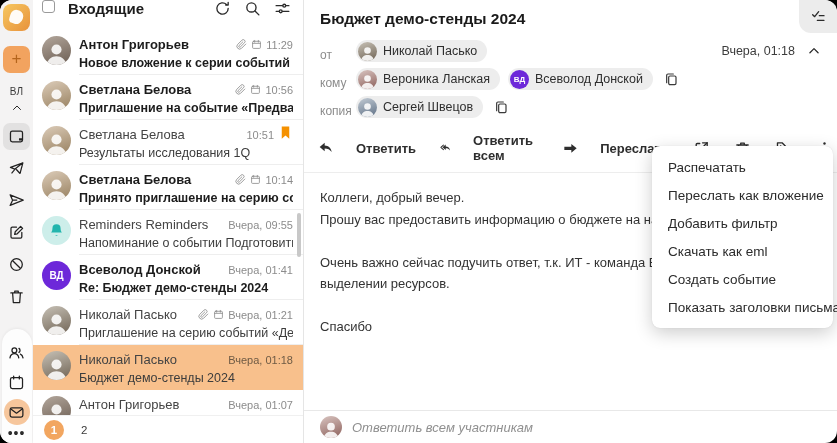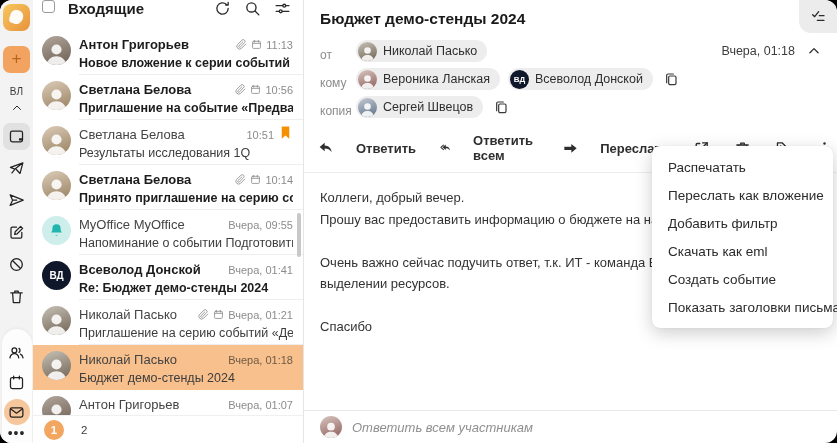--- a/index.html
+++ b/index.html
@@ -34,21 +34,21 @@
   .row.selected::after { display:none; }
   .avatar { width:29px; height:29px; border-radius:50%; position:relative; overflow:hidden; flex-shrink:0; }
   .avatar svg.person { position:absolute; left:0; bottom:-2px; width:100%; height:100%; }
   .p1 { background:linear-gradient(160deg,#b3a79c,#6b5d52); }
   .p2 { background:linear-gradient(160deg,#dcccb9,#97805f); }
   .p3 { background:linear-gradient(160deg,#c7c1b6,#6f6354); }
   .p4 { background:linear-gradient(160deg,#d9c5c1,#8c5f5a); }
   .p5 { background:linear-gradient(160deg,#c3ccd5,#5f7085); }
   .av-bell { background:#cdeeea; display:flex; align-items:center; justify-content:center; }
   .av-bell svg { width:15px; height:15px; }
-  .av-initials { background:#0f172a; color:#fff; font-size:10px; font-weight:bold; display:flex; align-items:center; justify-content:center; }
+  .av-initials { background:#6d28d9; color:#fff; font-size:10px; font-weight:bold; display:flex; align-items:center; justify-content:center; }
   .rc { flex:1; min-width:0; }
   .l1 { display:flex; align-items:center; gap:4px; height:17px; }
   .sender { font-size:13px; color:#444; flex:1; white-space:nowrap; overflow:hidden; }
   .row.unread .sender { font-weight:bold; color:#1c1c1c; }
   .meta { display:flex; align-items:center; gap:4px; flex-shrink:0; }
   .meta svg { width:11px; height:11px; }
   .time { font-size:11px; color:#8c8c8c; white-space:nowrap; }
   .row.selected .time { color:#6e5a44; }
   .l2 { font-size:12.5px; color:#3c3c3c; margin-top:3px; white-space:nowrap; overflow:hidden; }
   .row.unread .l2 { font-weight:bold; color:#1c1c1c; }
@@ -209,21 +209,21 @@
         <div class="rc">
           <div class="l1">
               <span class="sender">Антон Григорьев</span>
             <span class="meta">
                 <svg viewBox="0 0 24 24">
                   <use href="#i-clip"></use>
                 </svg>
                 <svg viewBox="0 0 24 24">
                   <use href="#i-cal"></use>
                 </svg>
-                <span class="time">11:13</span>
+                <span class="time">11:29</span>
               </span>
             </div>
           <div class="l2">Новое вложение к серии событий «Аналити…</div>
         </div>
       </div>
 
       <div class="row unread">
         <div class="avatar p2">
             <svg class="person" viewBox="0 0 24 24">
               <use href="#i-person"></use>
@@ -291,21 +291,21 @@
 
       <div class="row">
         <div class="avatar av-bell">
             <svg viewBox="0 0 24 24" fill="#22b5ad">
               <path d="M12 2a6.5 6.5 0 0 0-6.5 6.5c0 5-2 6.5-2 6.5h17s-2-1.5-2-6.5A6.5 6.5 0 0 0 12 2z"></path>
               <path d="M10 19a2.2 2.2 0 0 0 4 0z"></path>
             </svg>
           </div>
         <div class="rc">
           <div class="l1">
-              <span class="sender">MyOffice MyOffice</span>
+              <span class="sender">Reminders Reminders</span>
             <span class="meta">
                 <span class="time">Вчера, 09:55</span>
               </span>
             </div>
           <div class="l2">Напоминание о событии Подготовить отчет…</div>
         </div>
       </div>
 
       <div class="row unread">
         <div class="avatar av-initials">ВД</div>

